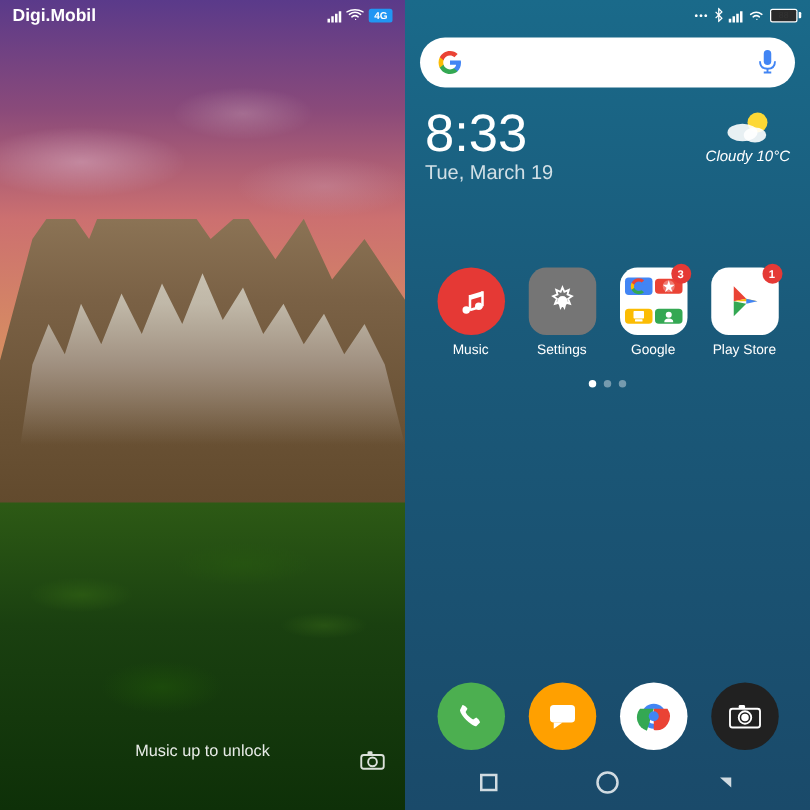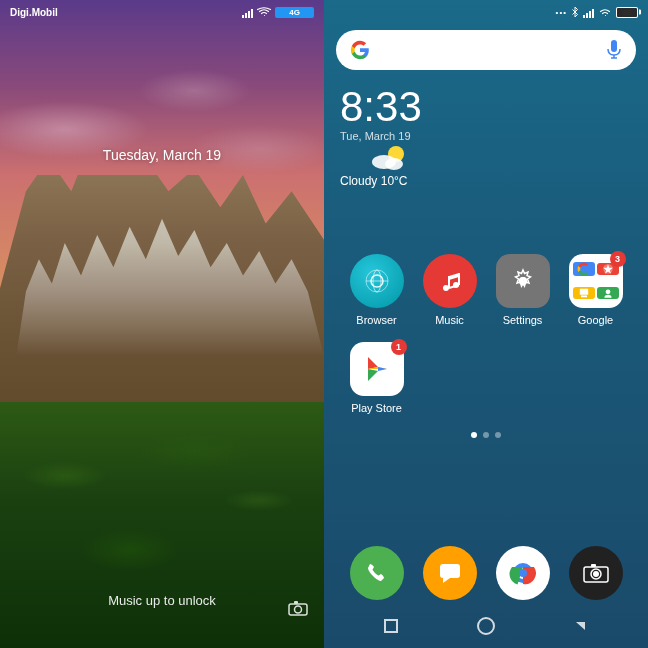--- a/index.html
+++ b/index.html
@@ -86,21 +86,21 @@
       height: 24px;
       display: flex;
       align-items: center;
       justify-content: space-between;
       padding: 0 10px;
       z-index: 10;
     }
 
     .lock-carrier {
       color: white;
-      font-size: 10px;
+      font-size: 14px;
       font-weight: 600;
     }
 
     .lock-icons {
       display: flex;
       gap: 4px;
       align-items: center;
     }
 
     .signal-bar {
@@ -237,43 +237,43 @@
     .search-expand {
       flex: 1;
     }
 
     
     .home-time-widget {
       padding: 10px 16px 6px;
       display: flex;
       justify-content: space-between;
       align-items: flex-start;
-      flex-direction: column;
     }
 
     .home-time-left {}
 
     .home-time-digits {
       color: white;
       font-size: 42px;
       font-weight: 300;
       line-height: 1;
     }
 
     .home-date {
       color: rgba(255,255,255,0.8);
-      font-size: 11px;
+      font-size: 16px;
       margin-top: 2px;
     }
 
     .weather-widget {
       display: flex;
       flex-direction: column;
-      align-items: flex-end;
+      align-items: center;
       gap: 2px;
+      font-style: italic;
     }
 
     .weather-temp {
       color: white;
       font-size: 12px;
     }
 
     
     .app-grid {
       padding: 60px 20px 10px;
@@ -425,26 +425,25 @@
         <span style="height:9px"></span>
       </div>
 
       <svg width="14" height="10" viewBox="0 0 14 10">
         <path d="M7 8.5 a0.5 0.5 0 1 1 0 .01Z" fill="white"></path>
         <path d="M4.5 6.5 Q7 4.5 9.5 6.5" stroke="white" stroke-width="1.2" fill="none" stroke-linecap="round"></path>
         <path d="M2.5 4.5 Q7 1 11.5 4.5" stroke="white" stroke-width="1.2" fill="none" stroke-linecap="round"></path>
         <path d="M0.5 2.5 Q7 -1 13.5 2.5" stroke="white" stroke-width="1.2" fill="none" stroke-linecap="round"></path>
       </svg>
 
-      <span style="background:#2196f3;color:white;font-size:8px;padding:1px 14px;border-radius:2px;font-weight:bold;">4G</span>
+      <span style="background:#2196f3;color:white;font-size:8px;padding:1px 4px;border-radius:2px;font-weight:bold;">4G</span>
     </div>
   </div>
 
   <div class="lock-time">
-    <div class="lock-date">Tuesday, March 19</div>
   </div>
 
   <div class="lock-swipe-hint">Music up to unlock</div>
 
   <div class="lock-camera-icon">
     <svg width="20" height="16" viewBox="0 0 20 16" fill="white" opacity="0.85">
       <rect x="1" y="4" width="18" height="11" rx="2" fill="none" stroke="white" stroke-width="1.5"></rect>
       <circle cx="10" cy="9.5" r="3.5" fill="none" stroke="white" stroke-width="1.5"></circle>
       <rect x="6" y="1" width="4" height="3" rx="1" fill="white"></rect>
     </svg>
@@ -517,33 +516,20 @@
         <ellipse cx="26" cy="22" rx="9" ry="6" fill="white" opacity="0.9"></ellipse>
       </svg>
       <div class="weather-temp">
         <span>Cloudy</span> <span>10°C</span>
       </div>
     </div>
   </div>
 
   <div class="app-grid">
 
-    <div class="app-item">
-      <div style="position:relative;">
-        <div class="app-icon-wrap" style="background:radial-gradient(circle at 40% 35%, #26c6da, #0097a7); border-radius:50%;">
-          <svg width="34" height="34" viewBox="0 0 34 34">
-            <circle cx="17" cy="17" r="11" fill="none" stroke="rgba(255,255,255,0.5)" stroke-width="1"></circle>
-            <circle cx="17" cy="17" r="6" fill="none" stroke="rgba(255,255,255,0.9)" stroke-width="1.5"></circle>
-            <ellipse cx="17" cy="17" rx="4" ry="11" fill="none" stroke="rgba(255,255,255,0.6)" stroke-width="1"></ellipse>
-            <line x1="6" y1="17" x2="28" y2="17" stroke="rgba(255,255,255,0.6)" stroke-width="1"></line>
-          </svg>
-        </div>
-      </div>
-      <span class="app-label">Browser</span>
-    </div>
 
 
     <div class="app-item">
       <div style="position:relative;">
         <div class="app-icon-wrap" style="background:#e53935; border-radius:50%;">
           <svg width="30" height="30" viewBox="0 0 30 30">
             <circle cx="11" cy="22" r="3" fill="white"></circle>
             <circle cx="21" cy="19" r="3" fill="white"></circle>
             <line x1="14" y1="22" x2="24" y2="19" stroke="white" stroke-width="2"></line>
             <line x1="14" y1="22" x2="14" y2="10" stroke="white" stroke-width="2"></line>

